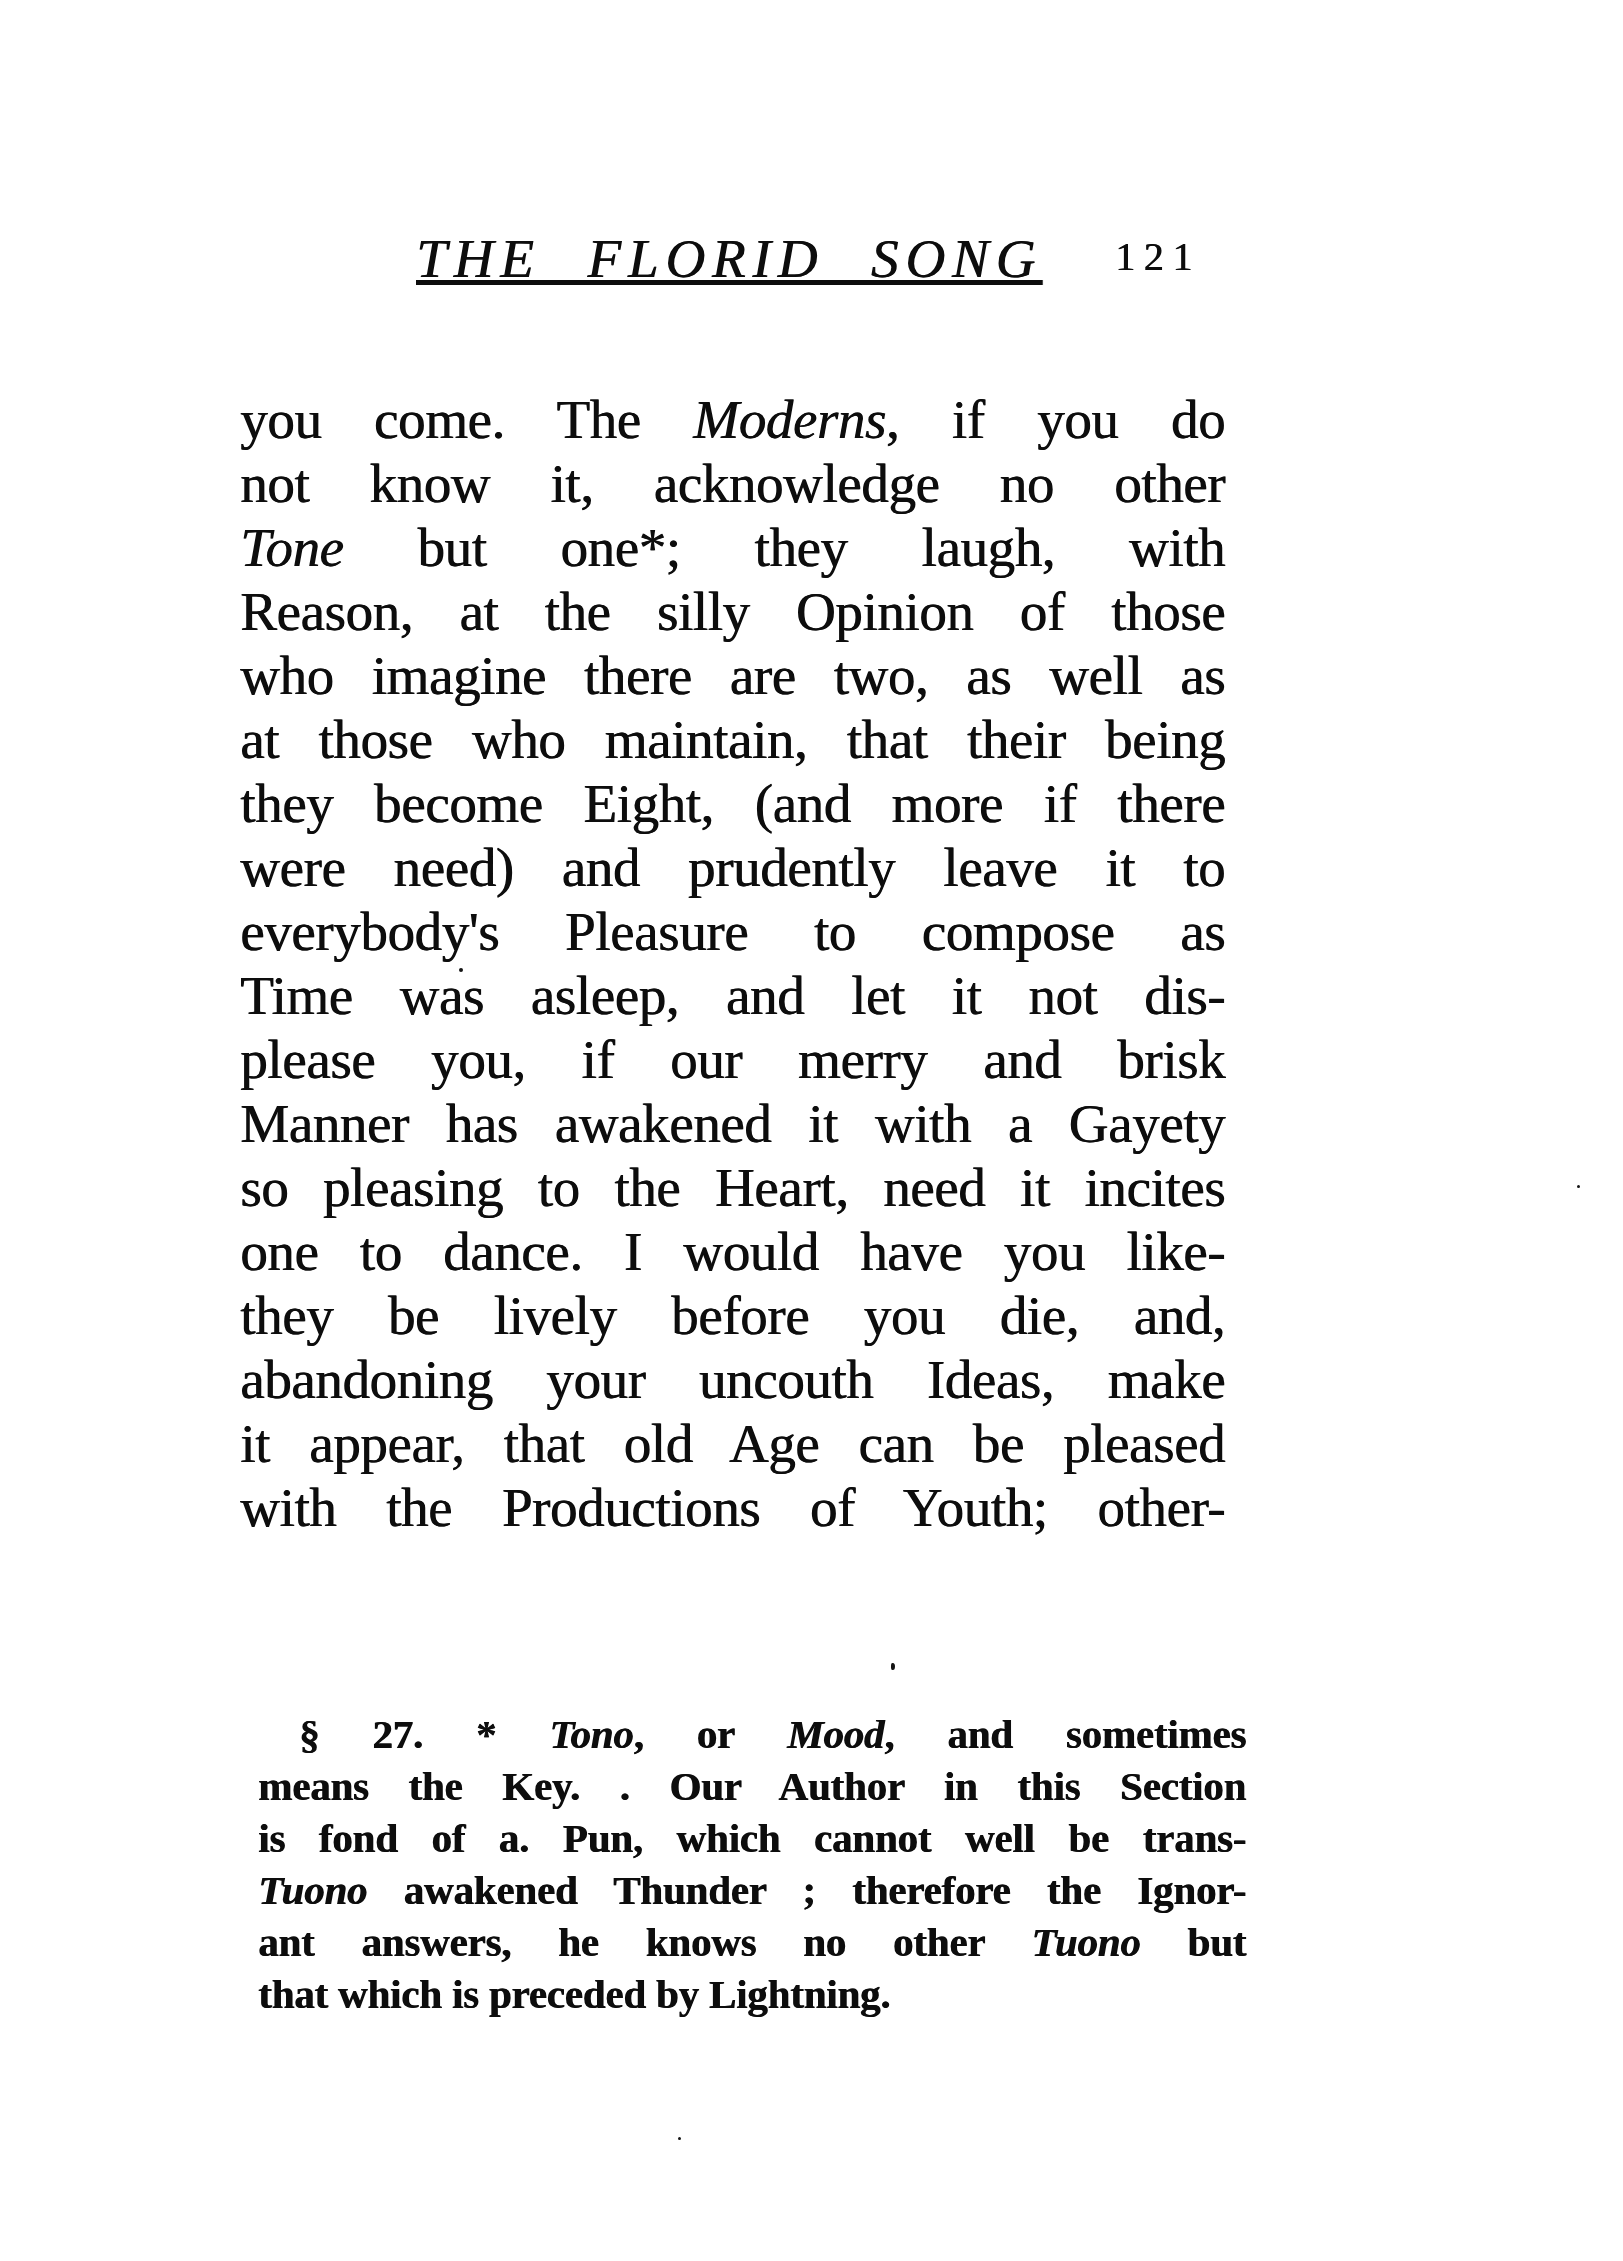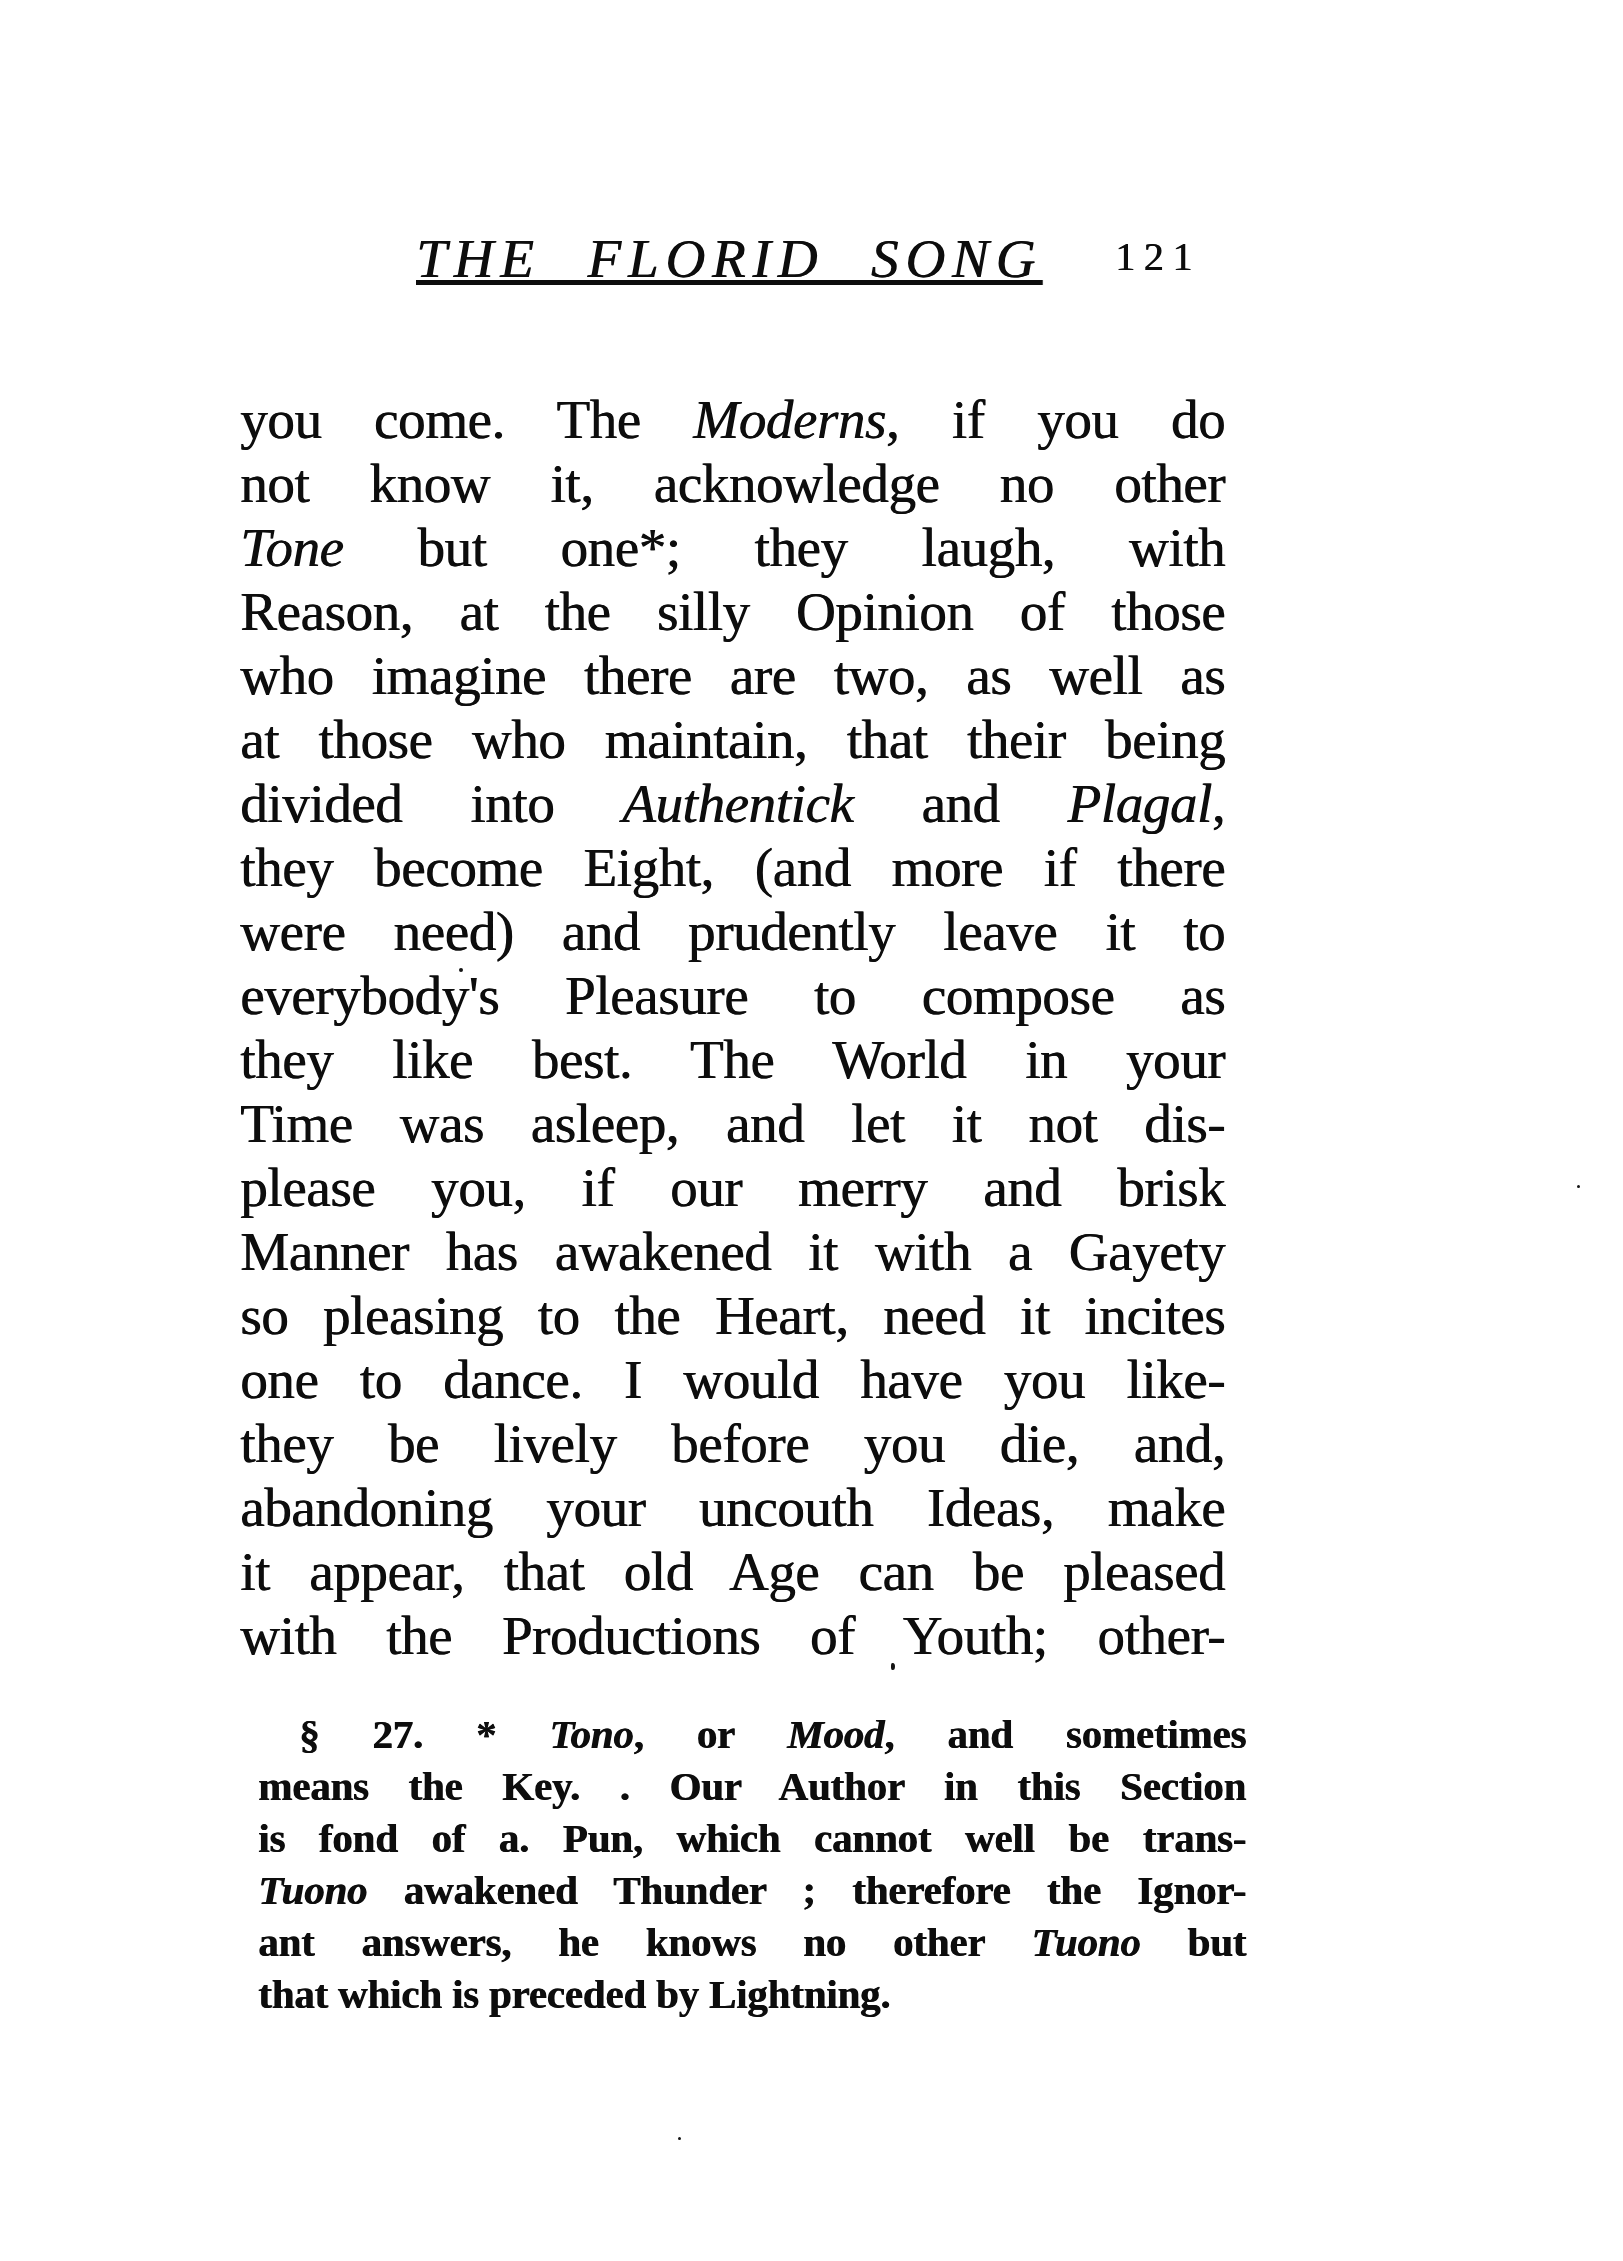--- a/index.html
+++ b/index.html
@@ -81,25 +81,23 @@
 
   <div class="page-number">121</div>
 
   <div class="body-text">
       <div class="tline"><span>you come.  The </span><span class="it">Moderns</span><span>, if you do</span></div>
       <div class="tline"><span>not know it, acknowledge no other</span></div>
       <div class="tline"><span class="it">Tone</span><span> but one*; they laugh, with</span></div>
       <div class="tline"><span>Reason, at the silly Opinion of those</span></div>
       <div class="tline"><span>who imagine there are two, as well as</span></div>
       <div class="tline"><span>at those who maintain, that their being</span></div>
-      <div class="tline"><span>divided into </span><span class="it">Authentick</span><span> and </span><span class="it">Plagal</span><span>,</span></div>
       <div class="tline"><span>they become Eight, (and more if there</span></div>
       <div class="tline"><span>were need) and prudently leave it to</span></div>
       <div class="tline"><span>everybody's Pleasure to compose as</span></div>
-      <div class="tline"><span>they like best.  The World in your</span></div>
       <div class="tline"><span>Time was asleep, and let it not dis-</span></div>
       <div class="tline"><span>please you, if our merry and brisk</span></div>
       <div class="tline"><span>Manner has awakened it with a Gayety</span></div>
       <div class="tline"><span>so pleasing to the Heart, need it incites</span></div>
       <div class="tline"><span>one to dance.  I would have you like-</span></div>
       <div class="tline"><span>they be lively before you die, and,</span></div>
       <div class="tline"><span>abandoning your uncouth Ideas, make</span></div>
       <div class="tline"><span>it appear, that old Age can be pleased</span></div>
       <div class="tline"><span>with the Productions of Youth; other-</span></div>
     </div>

